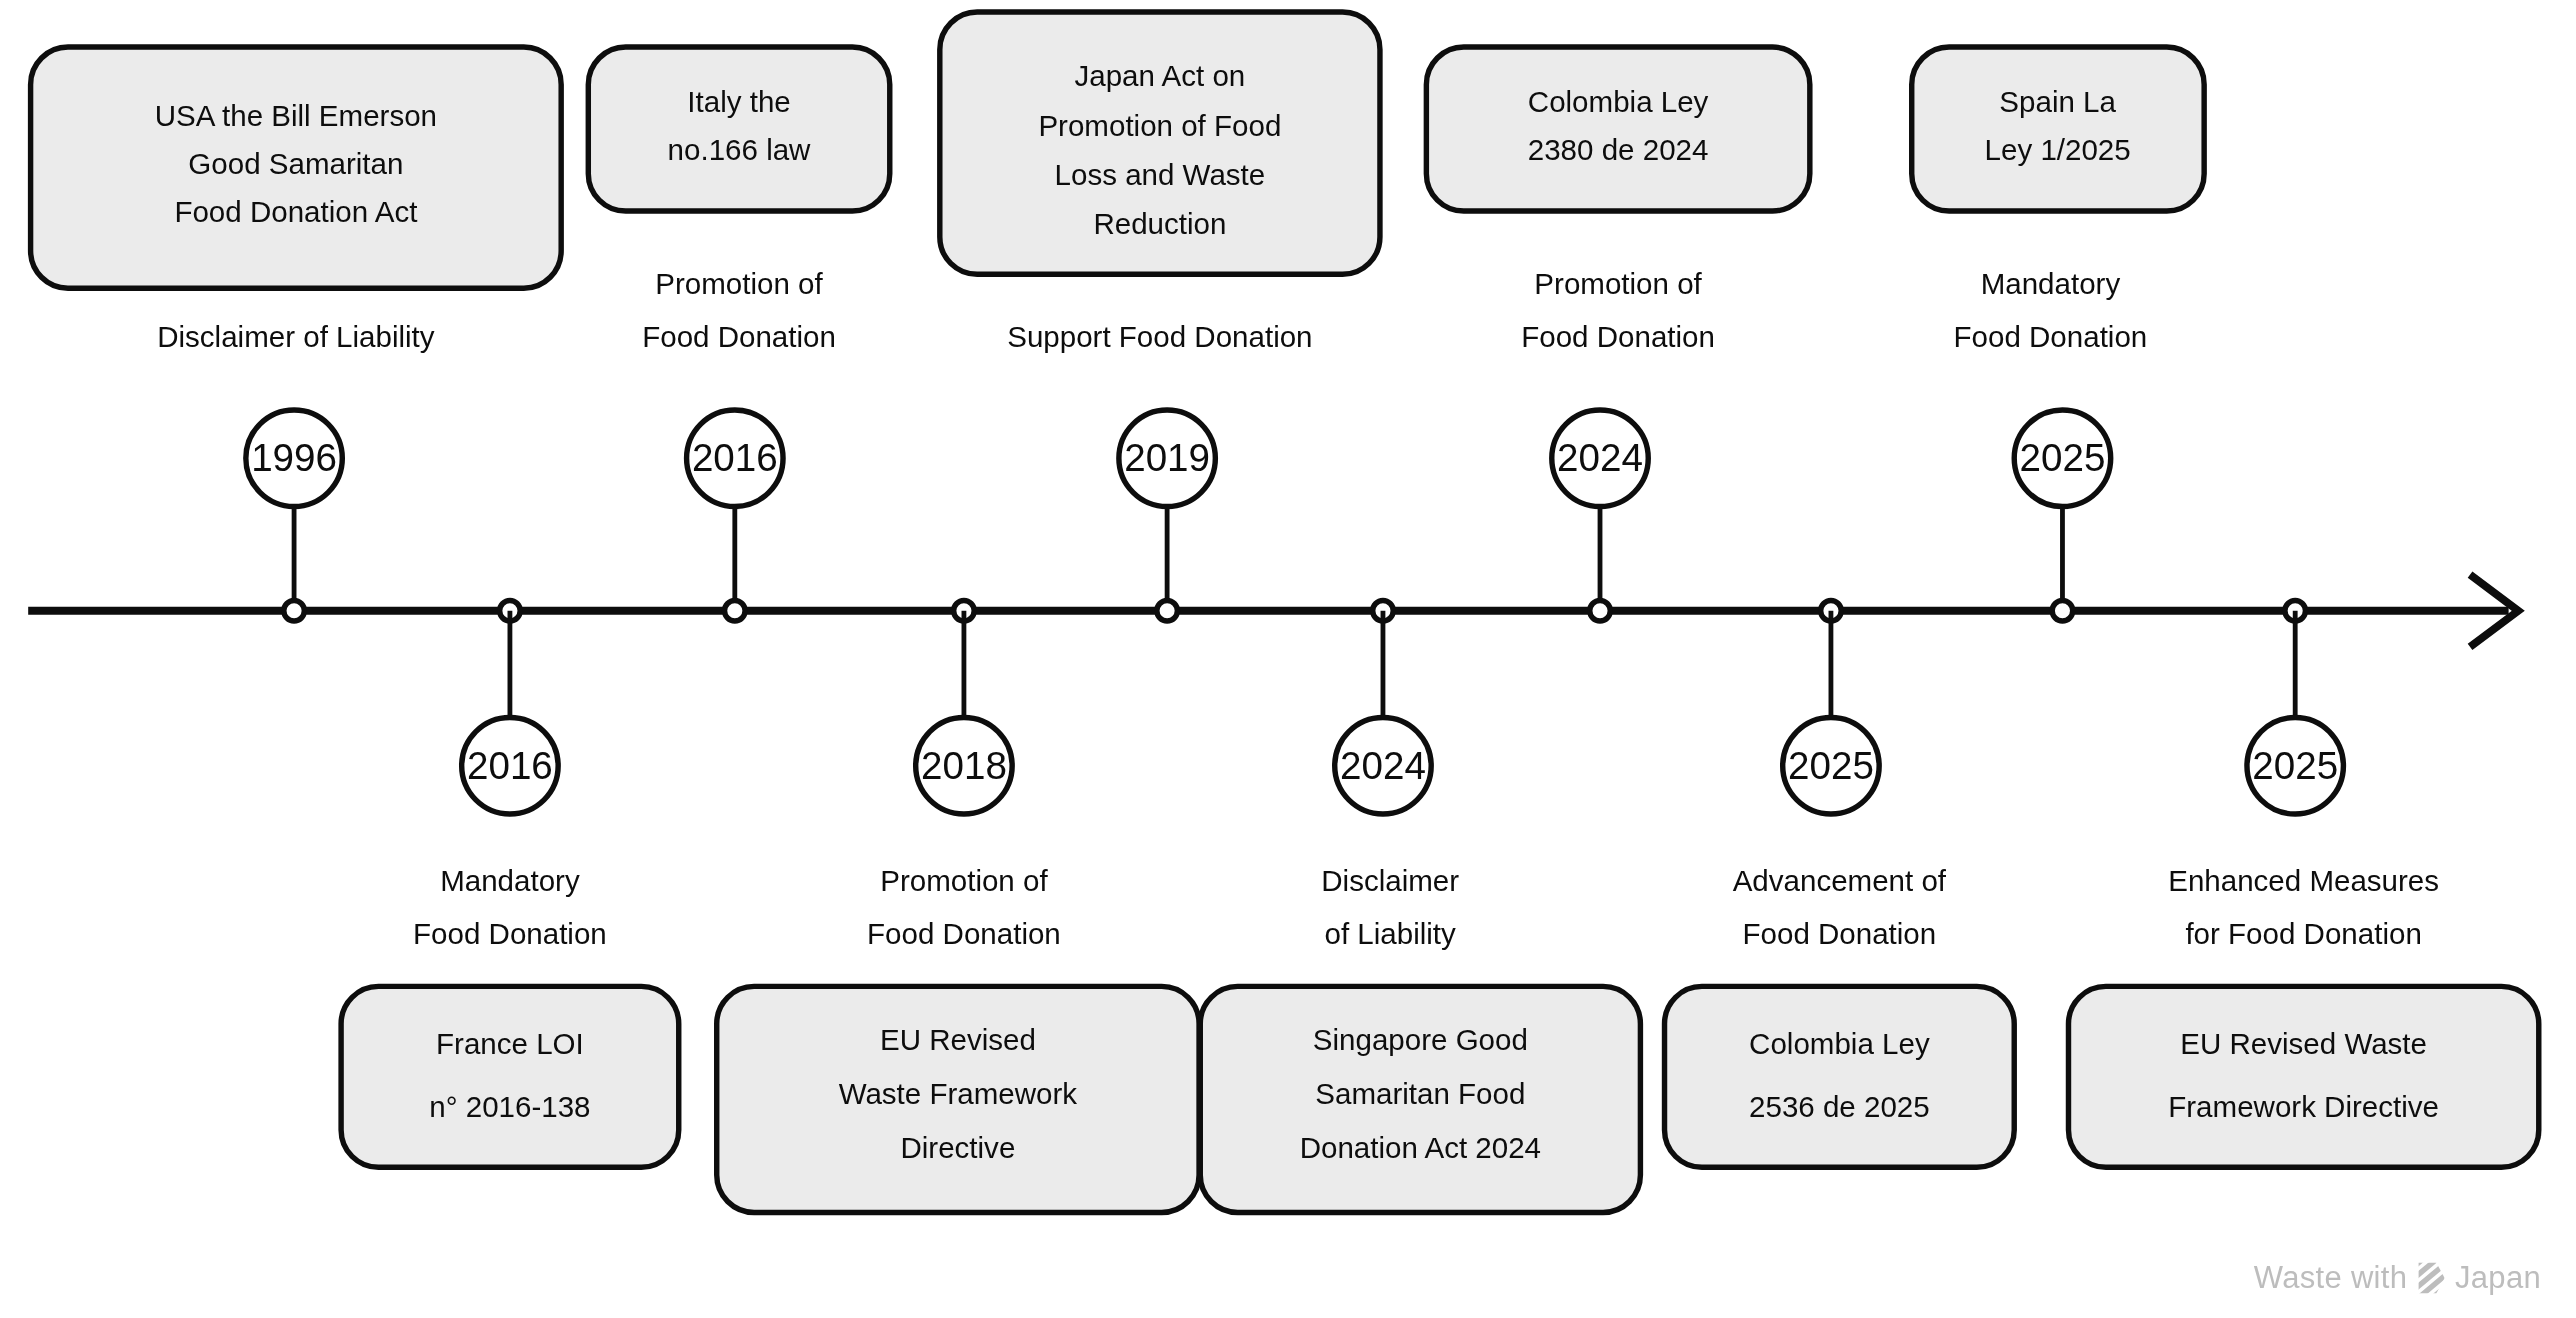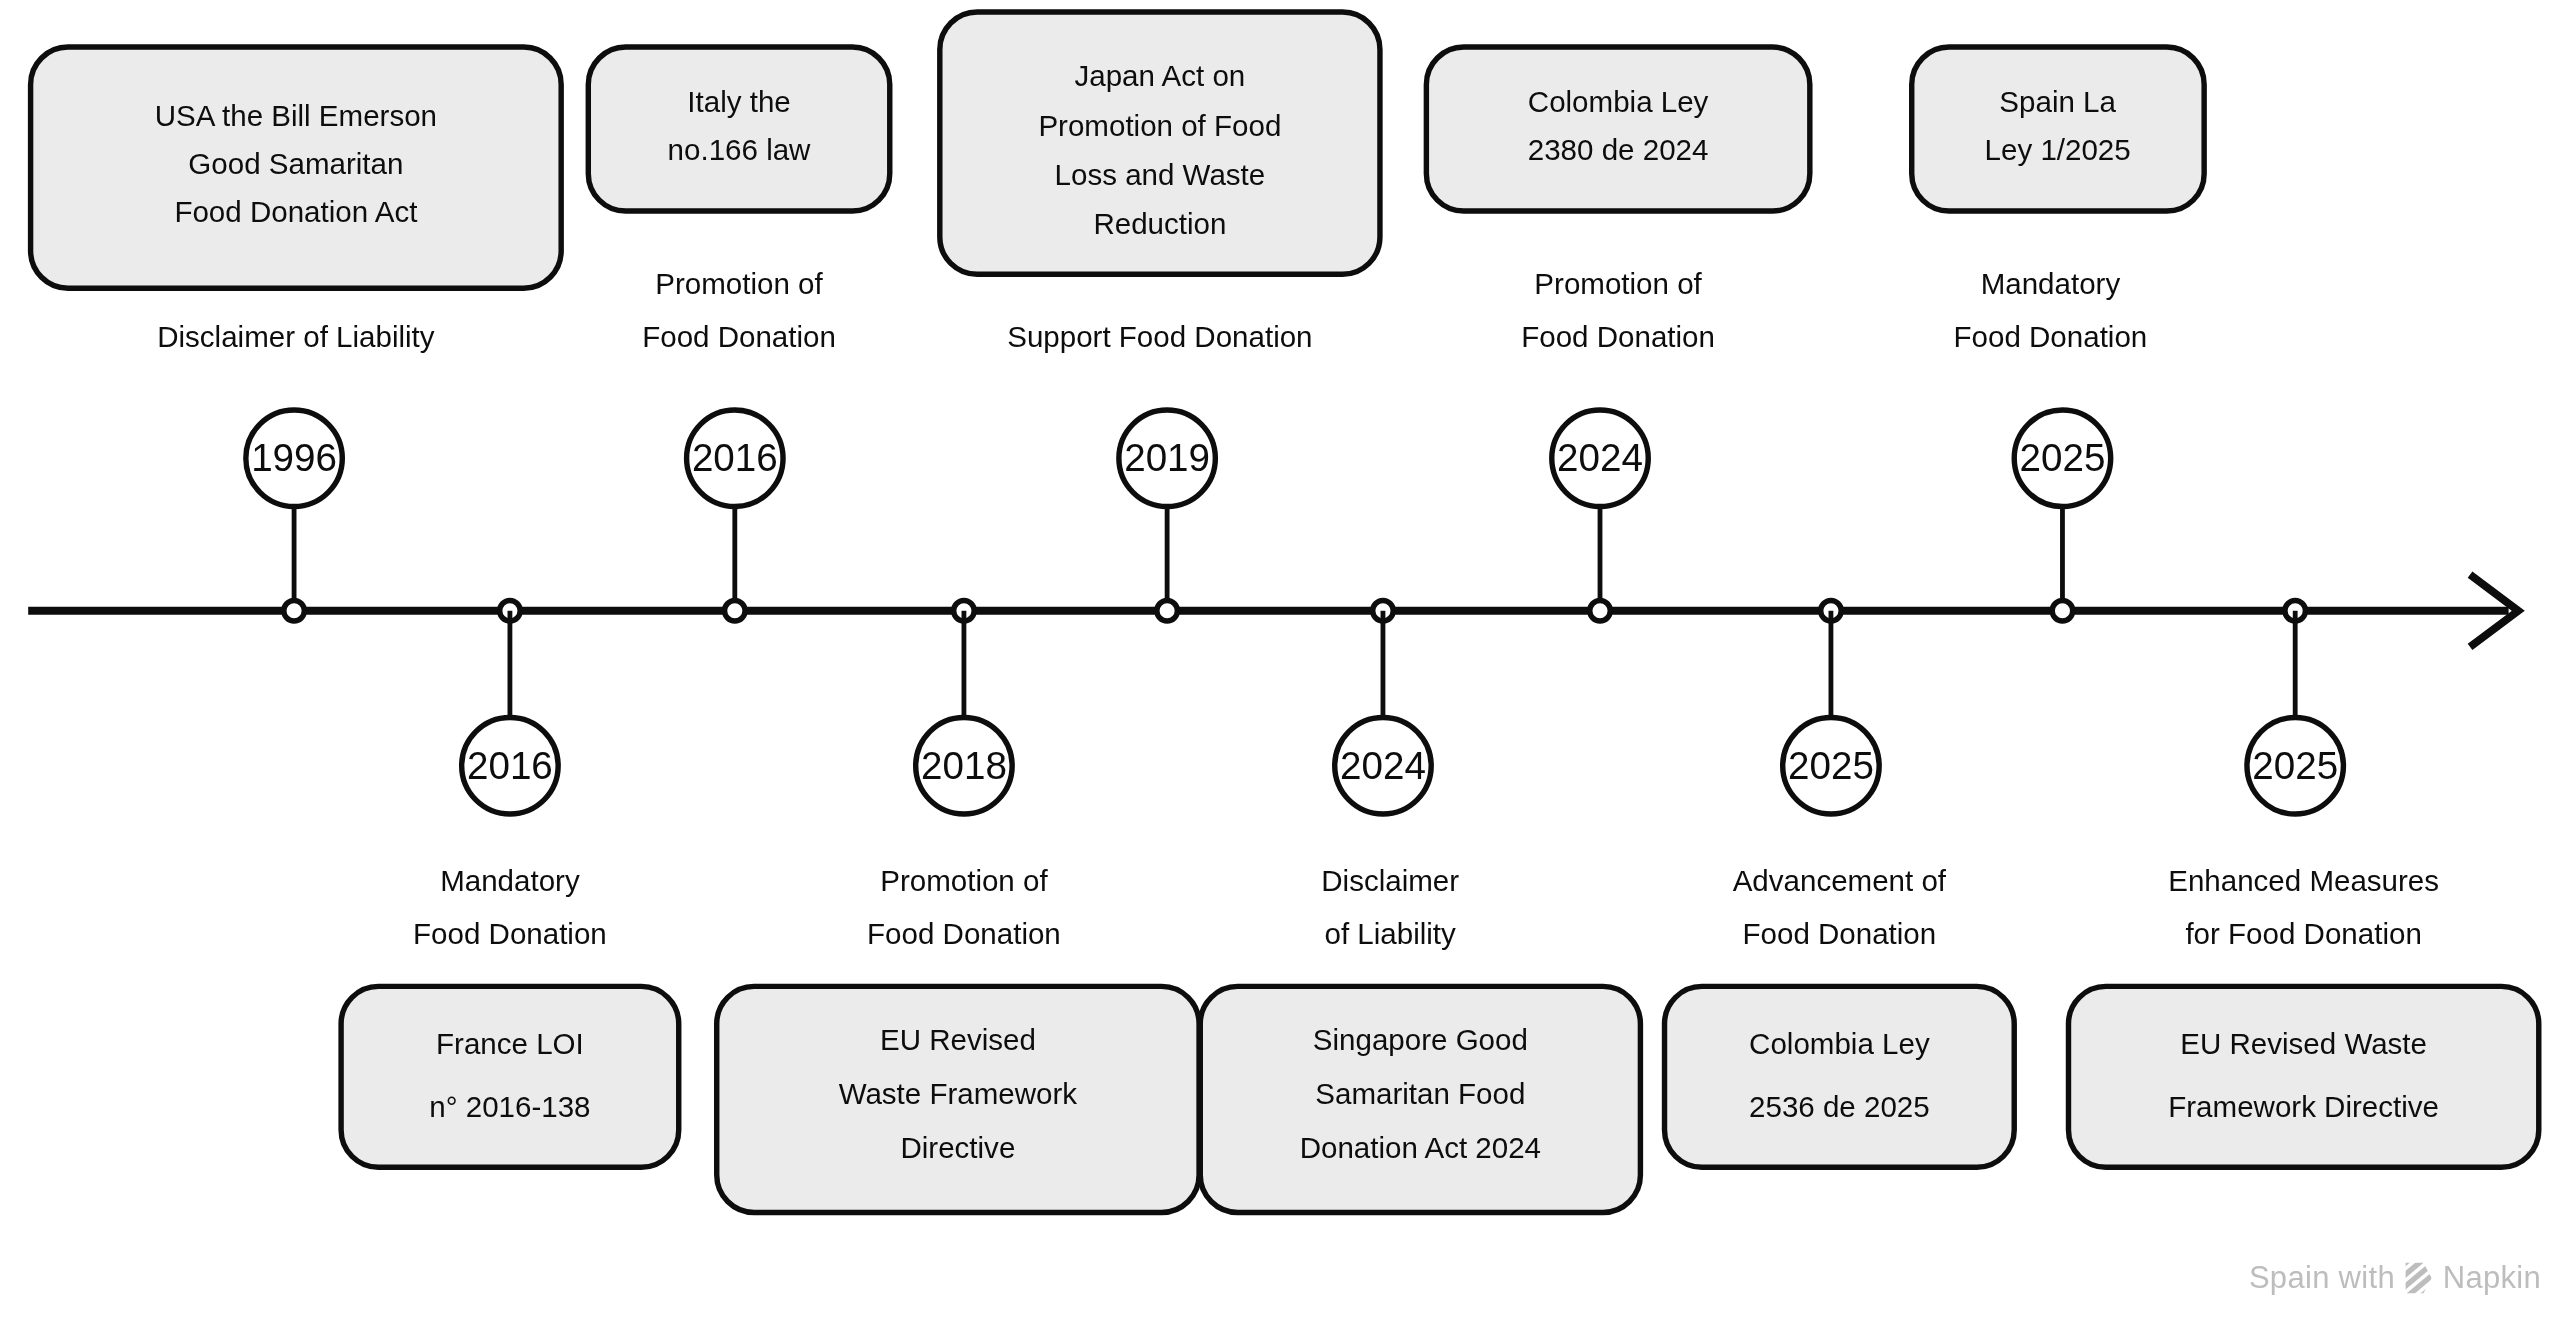--- a/index.html
+++ b/index.html
@@ -230,31 +230,31 @@
     <text class="evt-caption" x="3820" y="1566">for Food Donation</text>
 
     <rect class="evt-box-shape" x="3430" y="1636" width="780" height="300" rx="62" ry="62"></rect>
     <text class="evt-box-text" x="3820" y="1735">EU Revised Waste</text>
     <text class="evt-box-text" x="3820" y="1840">Framework Directive</text>
   </g>
 
 </svg>
 
 <div id="watermark">
-  <span class="wm-text">Spain with</span>
+  <span class="wm-text">Waste with</span>
   <svg id="napkin-logo" width="31" height="34" viewBox="0 0 52 56">
     <defs>
       <clipPath id="napkin-clip">
         <path d="M4,2 L34,2 L48,28 L34,54 L4,54 Z"></path>
       </clipPath>
     </defs>
     <g clip-path="url(#napkin-clip)" fill="#bdbdbd">
       <rect x="-30" y="-4" width="90" height="9" transform="rotate(-40 10 10)"></rect>
       <rect x="-30" y="11" width="90" height="9" transform="rotate(-40 10 10)"></rect>
       <rect x="-30" y="26" width="90" height="9" transform="rotate(-40 10 10)"></rect>
       <rect x="-30" y="41" width="90" height="9" transform="rotate(-40 10 10)"></rect>
       <rect x="-30" y="56" width="90" height="9" transform="rotate(-40 10 10)"></rect>
       <rect x="-30" y="71" width="90" height="9" transform="rotate(-40 10 10)"></rect>
     </g>
   </svg>
-  <span class="wm-text">Napkin</span>
+  <span class="wm-text">Japan</span>
 </div>
 
 
 </body></html>

